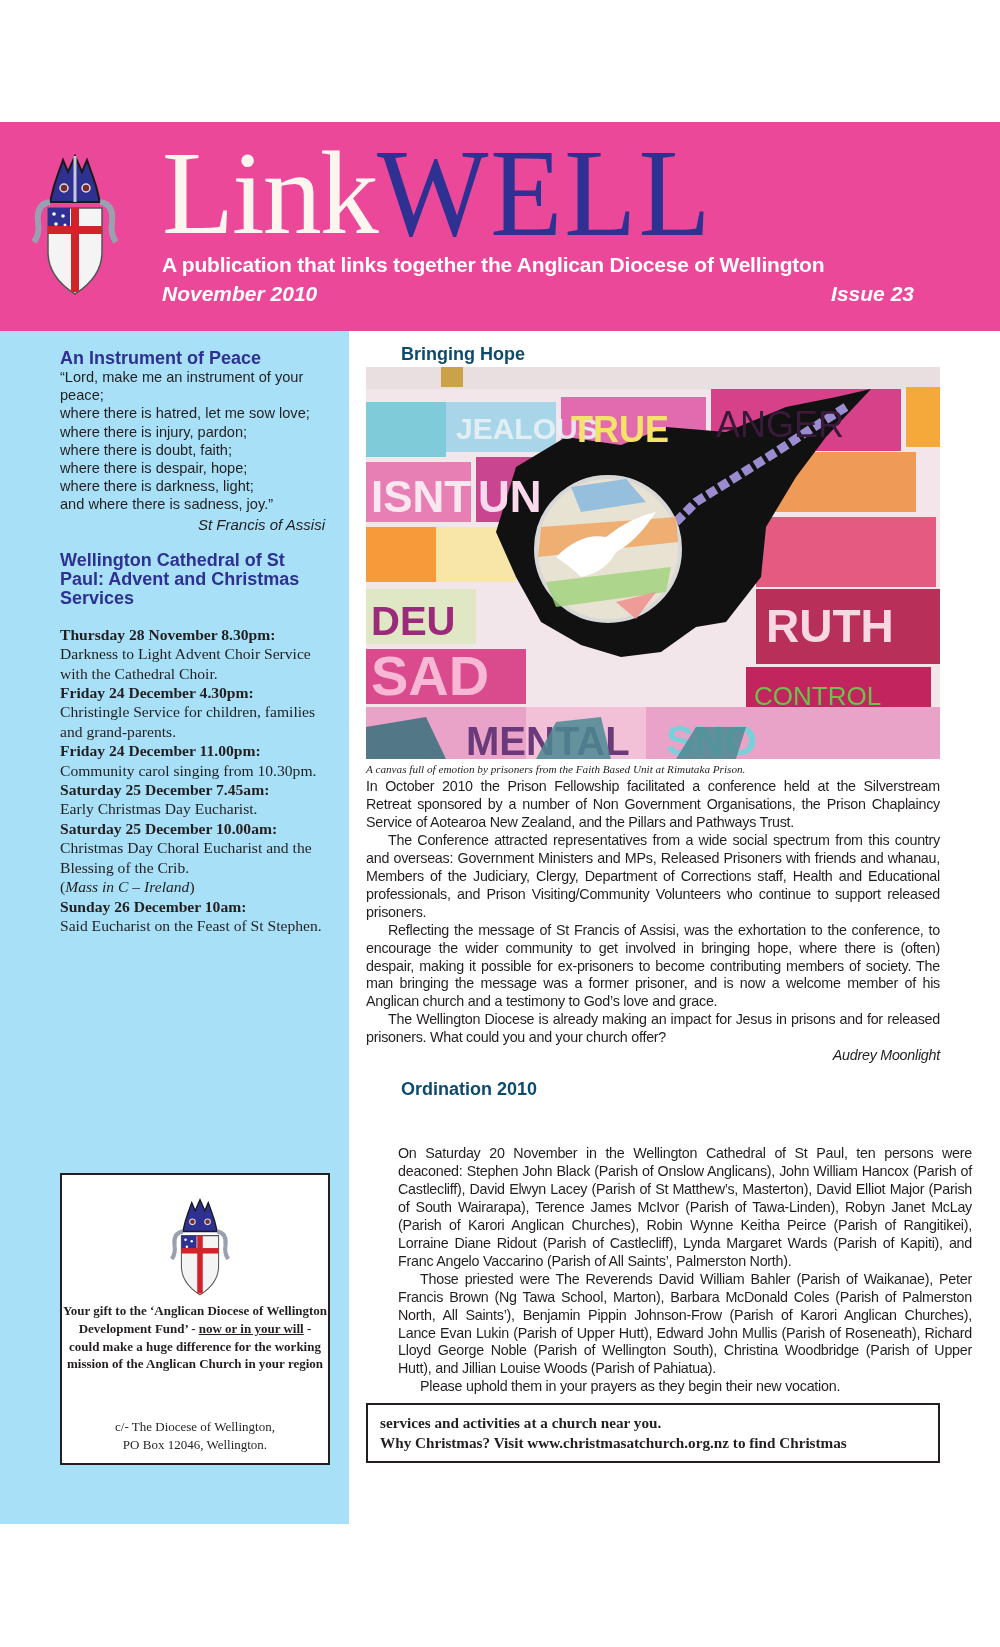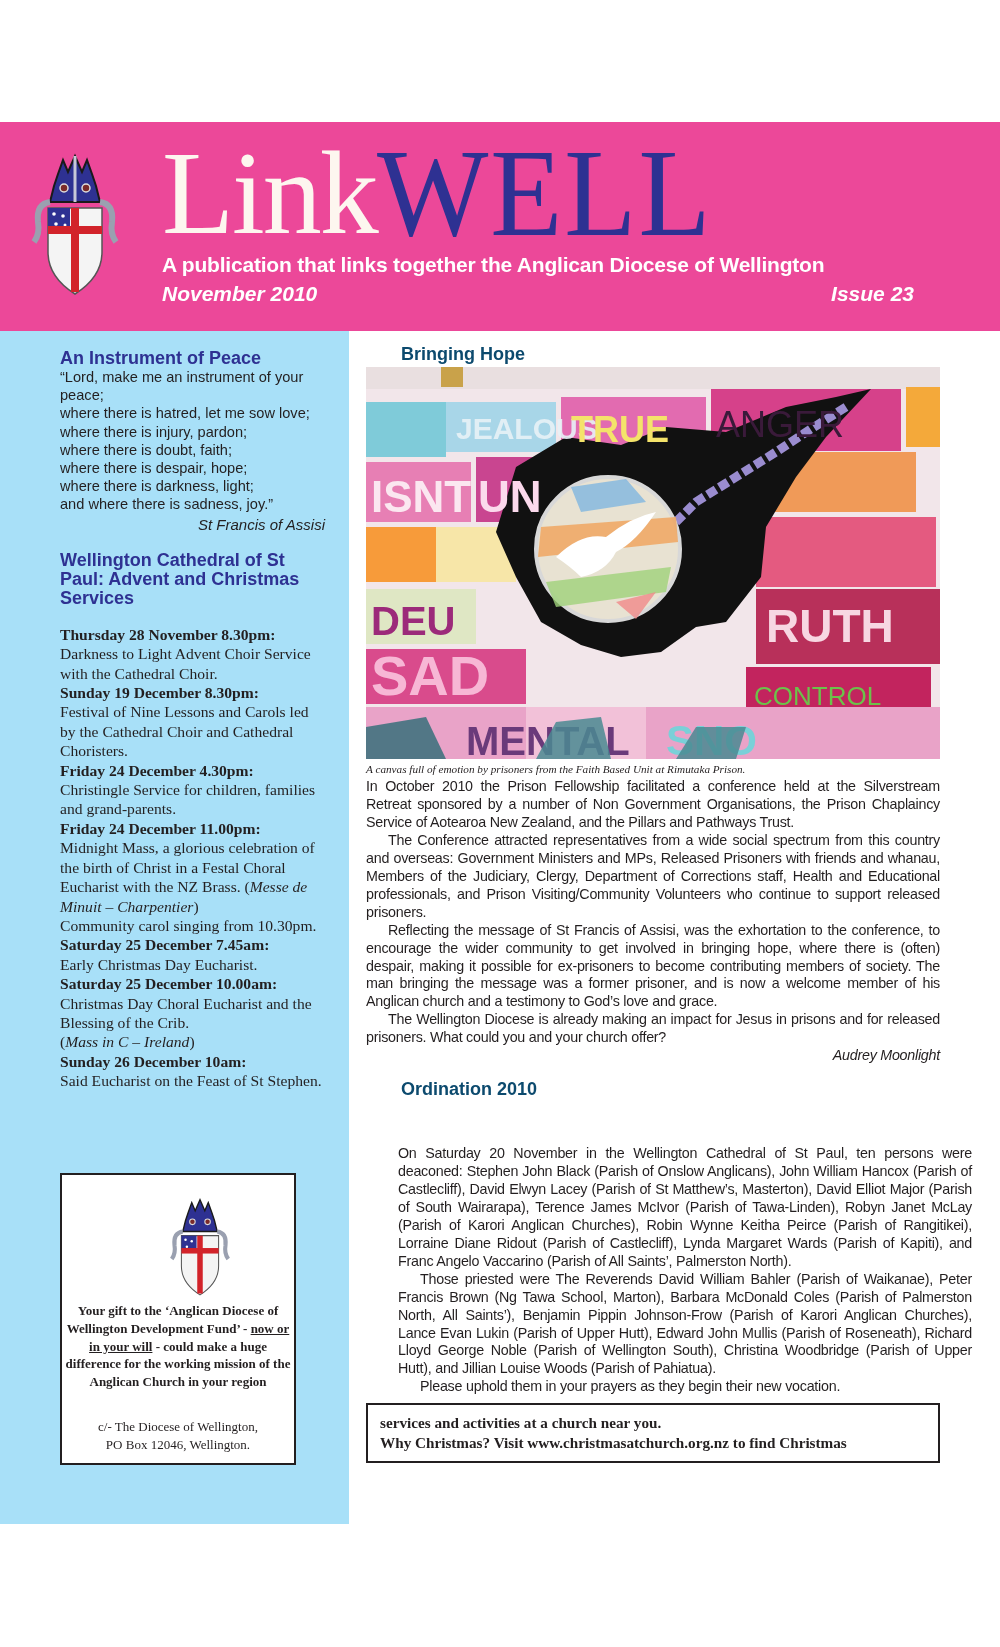--- a/index.html
+++ b/index.html
@@ -40,21 +40,21 @@
       color: #2e3192; font-weight: bold; font-size: 18px; line-height: 19px;
     }
     .prayer { font-size: 14.6px; line-height: 18.2px; color: #231f20; }
     .attrib { font-style: italic; font-size: 15px; text-align: right; margin-top: 2px; }
     .sb-h2 { margin-top: 17px; line-height: 19px; }
     .services { margin-top: 17px; font-family: "Liberation Serif", serif; font-size: 15.6px; line-height: 19.4px; }
     .services .when { font-weight: bold; }
     .services .it { font-style: italic; }
 
     .gift-box {
-      position: absolute; left: 60px; top: 842px; width: 236px; height: 292px;
+      position: absolute; left: 60px; top: 842px; width: 270px; height: 292px;
       background: #ffffff; border: 2px solid #231f20;
     }
     .gift-crest { position: absolute; left: 107px; top: 18px; width: 62px; height: 108px; }
     .gift-text {
       position: absolute; left: 0; top: 127px; width: 100%;
       font-family: "Liberation Serif", serif; font-weight: bold;
       font-size: 13px; line-height: 17.8px; text-align: center;
     }
     .gift-text u { text-decoration: underline; }
     .gift-addr {
@@ -134,30 +134,25 @@
     </div>
     <div class="prayer attrib">St Francis of Assisi</div>
 
     <div class="sb-h sb-h2">Wellington Cathedral of St Paul: Advent and Christmas Services</div>
     <div class="services">
       <div>
         <div class="when">Thursday 28 November 8.30pm:</div>
         <div>Darkness to Light Advent Choir Service with the Cathedral Choir.</div>
       </div>
       <div>
-        <div class="when">Sunday 19 December 8.30pm:</div>
-        <div>Festival of Nine Lessons and Carols led by the Cathedral Choir and Cathedral Choristers.</div>
-      </div>
-      <div>
         <div class="when">Friday 24 December 4.30pm:</div>
         <div>Christingle Service for children, families and grand-parents.</div>
       </div>
       <div>
         <div class="when">Friday 24 December 11.00pm:</div>
-        <div><span>Midnight Mass, a glorious celebration of the birth of Christ in a Festal Choral Eucharist with the NZ Brass. (</span><span class="it">Messe de Minuit – Charpentier</span><span>)</span></div>
         <div>Community carol singing from 10.30pm.</div>
       </div>
       <div>
         <div class="when">Saturday 25 December 7.45am:</div>
         <div>Early Christmas Day Eucharist.</div>
       </div>
       <div>
         <div class="when">Saturday 25 December 10.00am:</div>
         <div>Christmas Day Choral Eucharist and the Blessing of the Crib.</div>
         <div>(<span class="it">Mass in C – Ireland</span>)</div>

